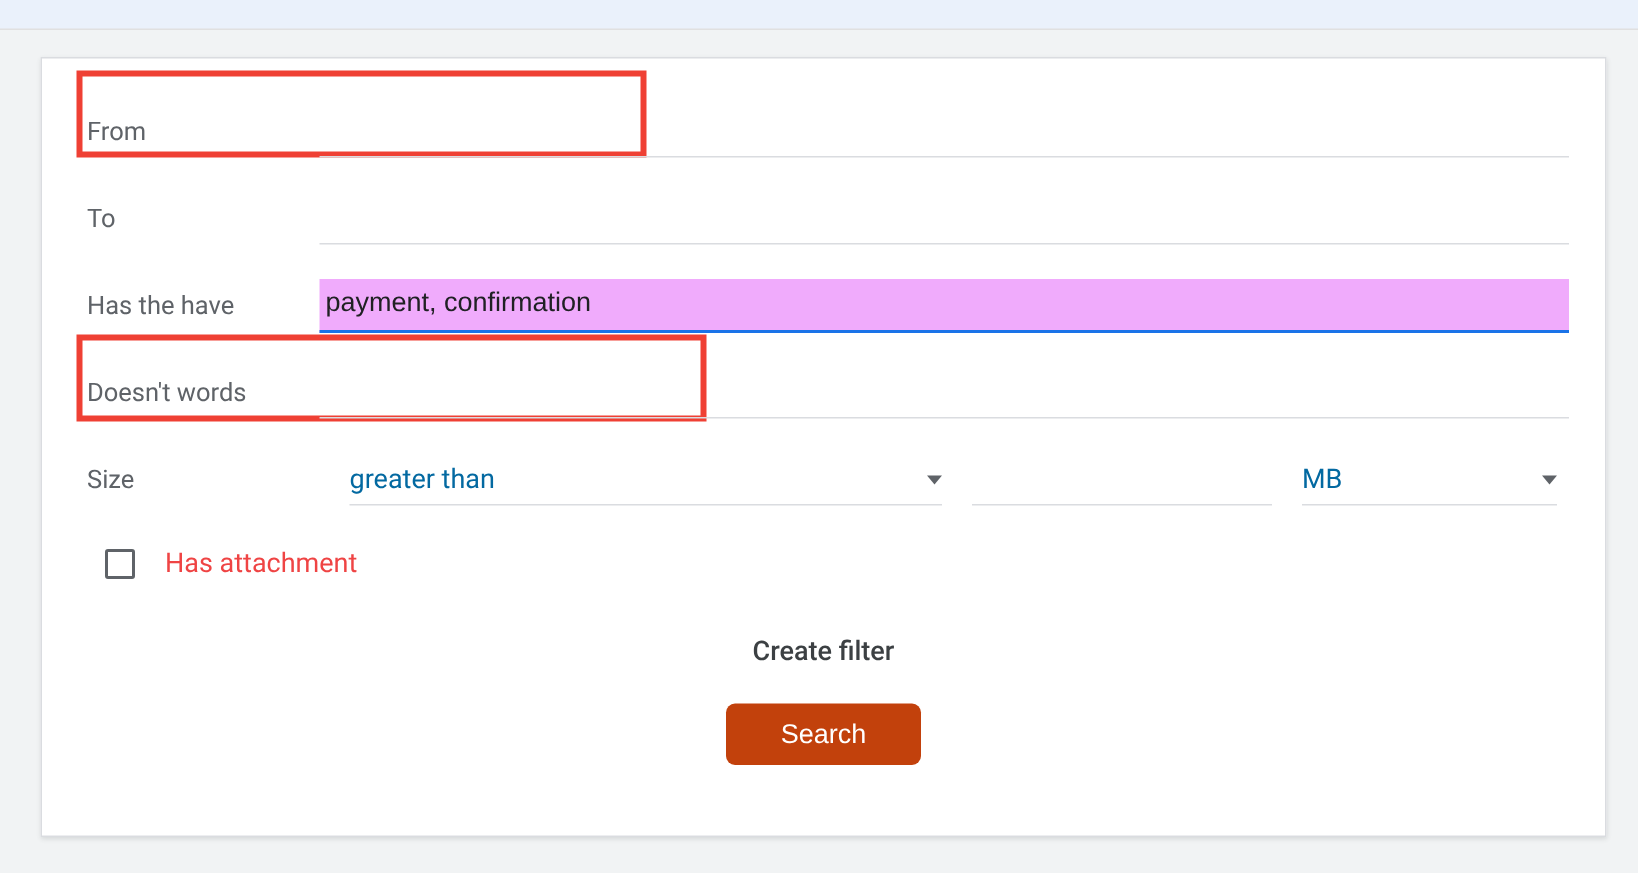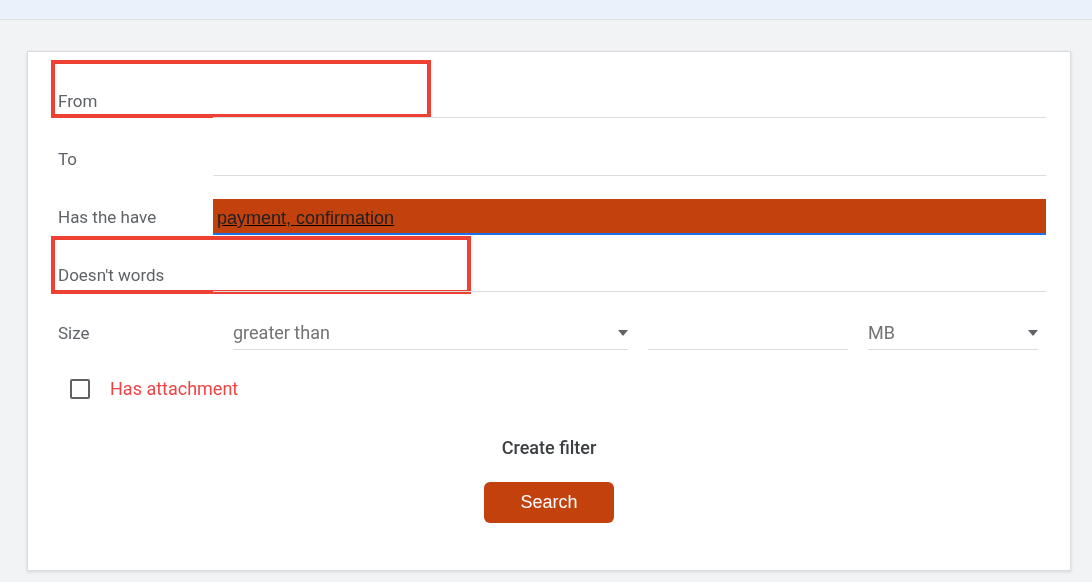--- a/index.html
+++ b/index.html
@@ -16,21 +16,21 @@
       height: 20px;
       background: #eaf1fb;
       position: absolute;
       top: 0;
       left: 0;
       border-bottom: 1px solid #e0e0e0;
     }
     .panel {
       position: absolute;
       left: 27px;
-      top: 51px;
+      top: 38px;
       width: 1044px;
       height: 520px;
       background: #fff;
       border: 1px solid #dadce0;
       box-shadow: 0 1px 3px rgba(60,64,67,.15);
       padding: 20px 24px 20px 30px;
     }
     .row {
       display: flex;
       align-items: center;
@@ -46,25 +46,25 @@
     .input-wrap {
       flex: 1;
       border-bottom: 1px solid #dadce0;
       height: 34px;
       display: flex;
       align-items: flex-end;
       padding-bottom: 2px;
     }
     .input-wrap.focused {
       border-bottom: 2px solid #1a73e8;
-      background: #c2410c;
+      background: #f0abfc;
       height: 36px;
       padding-left: 4px;
       padding-bottom: 4px;
-      text-decoration: underline;
+      align-items: center;
     }
     .text-input {
       border: none;
       outline: none;
       background: transparent;
       font-size: 18px;
       color: #202124;
       width: 100%;
     }
     .red-box {
@@ -90,21 +90,21 @@
       min-height: 58px;
       gap: 20px;
     }
     .select {
       display: flex;
       align-items: center;
       justify-content: space-between;
       border-bottom: 1px solid #dadce0;
       height: 34px;
       font-size: 18px;
-      color: #737373;
+      color: #0369a1;
       cursor: pointer;
     }
     .select.op { width: 395px; }
     .select.amount { width: 200px; }
     .select.unit { width: 170px; }
     .caret {
       width: 0;
       height: 0;
       border-left: 5px solid transparent;
       border-right: 5px solid transparent;

